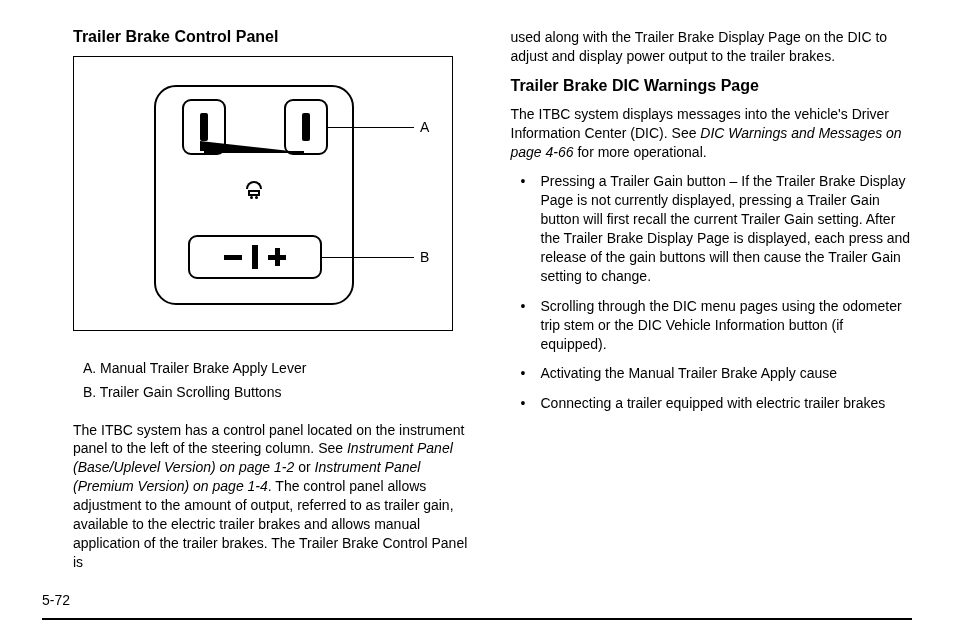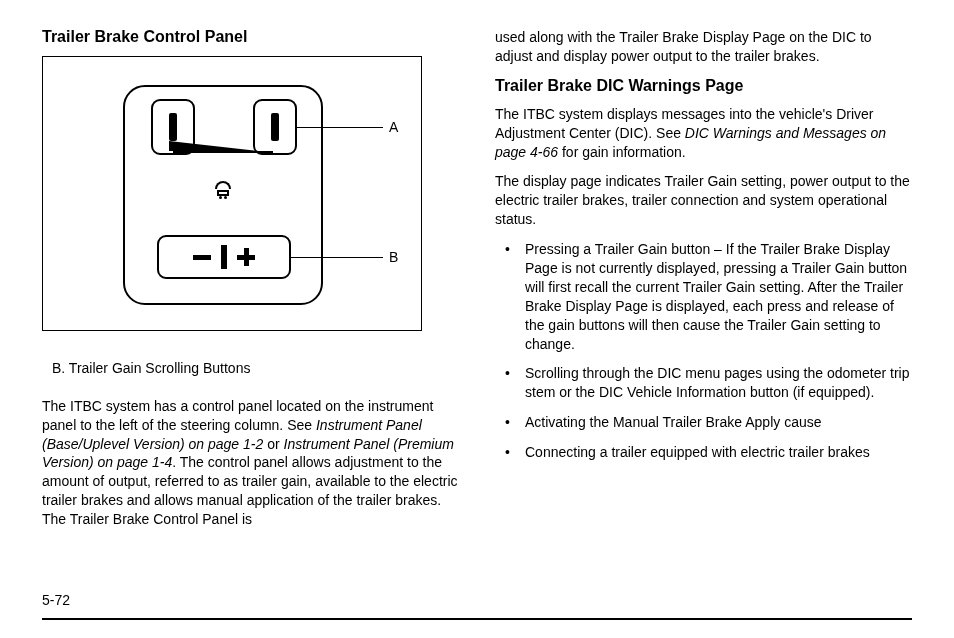--- a/index.html
+++ b/index.html
@@ -10,20 +10,21 @@
     font-family: Arial, Helvetica, sans-serif;
     font-size: 14px;
     color: #000;
     padding: 28px 42px 18px 42px;
     position: relative;
   }
   .cols {
     display: flex;
     gap: 36px;
     height: 560px;
+    margin-left: 31px;
   }
   .col { flex: 1 1 0; }
   h2 {
     font-size: 16px;
     font-weight: bold;
     margin-bottom: 10px;
   }
   
   .diagram-frame {
     border: 1px solid #000;
@@ -206,38 +207,38 @@
         <div class="sep"></div>
         <div class="plus"></div>
       </div>
       <div class="leader leader-a"></div>
       <div class="leader-label lbl-a">A</div>
       <div class="leader leader-b"></div>
       <div class="leader-label lbl-b">B</div>
     </div>
 
     <ol class="legend">
+      <li>A.  Manual Trailer Brake Apply Lever</li>
       <li>B.  Trailer Gain Scrolling Buttons</li>
     </ol>
 
     <p>
       <span>The ITBC system has a control panel located on the instrument panel to the left of the steering column. See </span><span class="ital">Instrument Panel (Base/Uplevel Version) on page 1-2</span><span> or </span><span class="ital">Instrument Panel (Premium Version) on page 1-4</span><span>. The control panel allows adjustment to the amount of output, referred to as trailer gain, available to the electric trailer brakes and allows manual application of the trailer brakes. The Trailer Brake Control Panel is</span>
     </p>
   </div>
 
   <div class="col">
     <p>used along with the Trailer Brake Display Page on the DIC to adjust and display power output to the trailer brakes.</p>
 
     <h2>Trailer Brake DIC Warnings Page</h2>
 
     <p>
-      <span>The ITBC system displays messages into the vehicle's Driver Adjustment Center (DIC). See </span><span class="ital">DIC Warnings and Messages on page 4-66</span><span> for gain information.</span>
+      <span>The ITBC system displays messages into the vehicle's Driver Information Center (DIC). See </span><span class="ital">DIC Warnings and Messages on page 4-66</span><span> for more operational.</span>
     </p>
 
-    <p>The display page indicates Trailer Gain setting, power output to the electric trailer brakes, trailer connection and system operational status.</p>
 
     <ul class="bullets">
       <li>Pressing a Trailer Gain button – If the Trailer Brake Display Page is not currently displayed, pressing a Trailer Gain button will first recall the current Trailer Gain setting. After the Trailer Brake Display Page is displayed, each press and release of the gain buttons will then cause the Trailer Gain setting to change.</li>
       <li>Scrolling through the DIC menu pages using the odometer trip stem or the DIC Vehicle Information button (if equipped).</li>
       <li>Activating the Manual Trailer Brake Apply cause</li>
       <li>Connecting a trailer equipped with electric trailer brakes</li>
     </ul>
   </div>
 </div>
 

